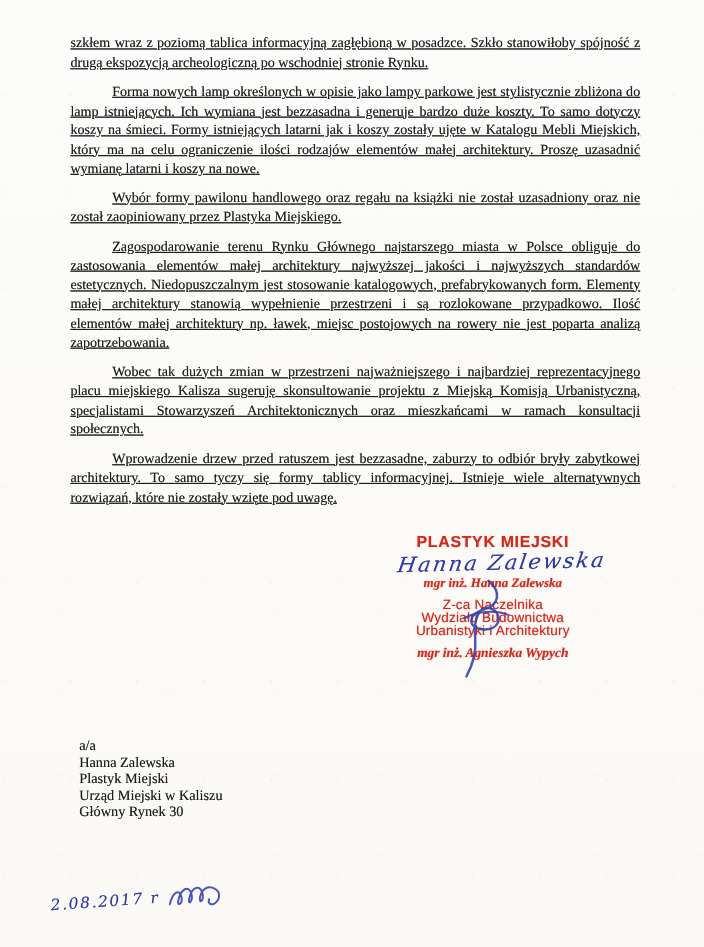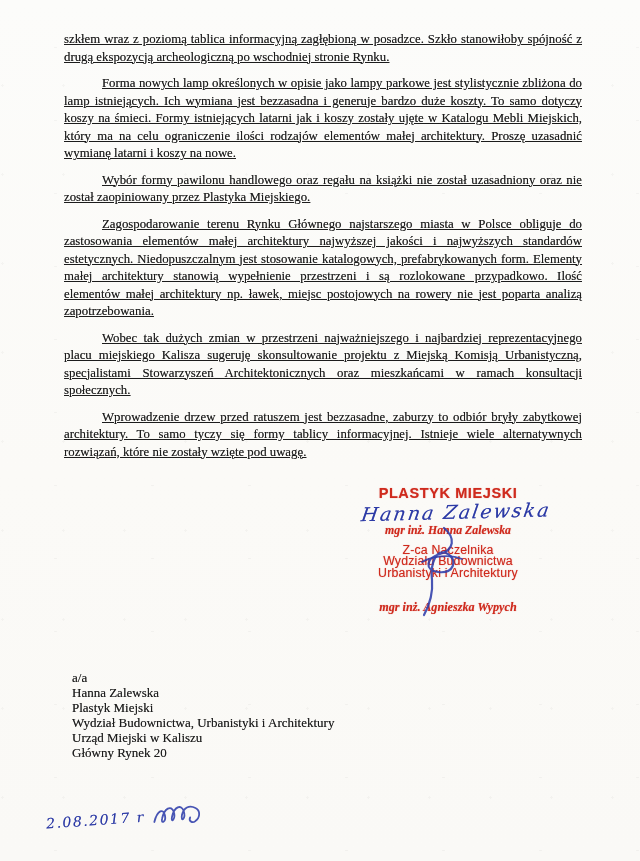--- a/index.html
+++ b/index.html
@@ -48,21 +48,21 @@
     font-size:11.8px;line-height:13px;white-space:nowrap;margin-top:2px;
   }
   .stamp2{
     margin-top:8px;
     font-family:"Liberation Sans",sans-serif;font-weight:normal;
     font-size:12.3px;line-height:11.3px;letter-spacing:.2px;
   }
   .stamp2 div{white-space:nowrap;}
   .stamp2-name{
     font-family:"Liberation Serif",serif;font-style:italic;font-weight:bold;
-    font-size:12.2px;line-height:13px;white-space:nowrap;margin-top:22px;
+    font-size:12.2px;line-height:13px;white-space:nowrap;margin-top:8px;
   }
   .paraph{position:absolute;left:48px;top:40px;pointer-events:none;}
   .pen-stroke{stroke:#2f3dab;fill:none;stroke-linecap:round;opacity:.88;}
   
   .footer-block{
     position:absolute;left:72px;top:671px;
     font-size:13px;line-height:14.9px;color:#1c1c1c;
     text-shadow:0 0 .5px rgba(28,28,28,.6);
   }
   .footer-block div{white-space:nowrap;}
@@ -105,23 +105,22 @@
     <svg class="paraph" width="64" height="92" viewBox="0 0 64 92" aria-hidden="true">
       <path class="pen-stroke" stroke-width="2.2" d="M34 2 C46 12 44 24 30 28 C16 32 14 44 28 46 C44 48 48 34 38 28 C26 21 20 38 22 54 C23 66 20 78 14 89"></path>
       <path class="pen-stroke" stroke-width="1.8" d="M12 36 C22 30 40 28 52 33"></path>
     </svg>
   </div>
 
   <div class="footer-block">
     <div>a/a</div>
     <div>Hanna Zalewska</div>
     <div>Plastyk Miejski</div>
-    <div>Wydział Budownictwa, Urbanistyki i Architektury</div>
     <div>Urząd Miejski w Kaliszu</div>
-    <div>Główny Rynek 20</div>
+    <div>Główny Rynek 30</div>
   </div>
 
   <div class="date-note">
     <span>2.08.2017 r</span>
     <svg width="52" height="24" viewBox="0 0 52 24" aria-hidden="true">
       <path class="pen-stroke" stroke-width="1.8" d="M2 18 C6 6 12 5 13 12 C14 19 8 21 10 15 C13 5 20 2 22 9 C24 17 18 21 20 14 C23 4 30 2 32 9 C34 17 28 21 30 13 C32 6 38 3 44 7 C49 10 48 17 43 20 C40 22 36 20 38 16"></path>
     </svg>
   </div>
 
 </div>

